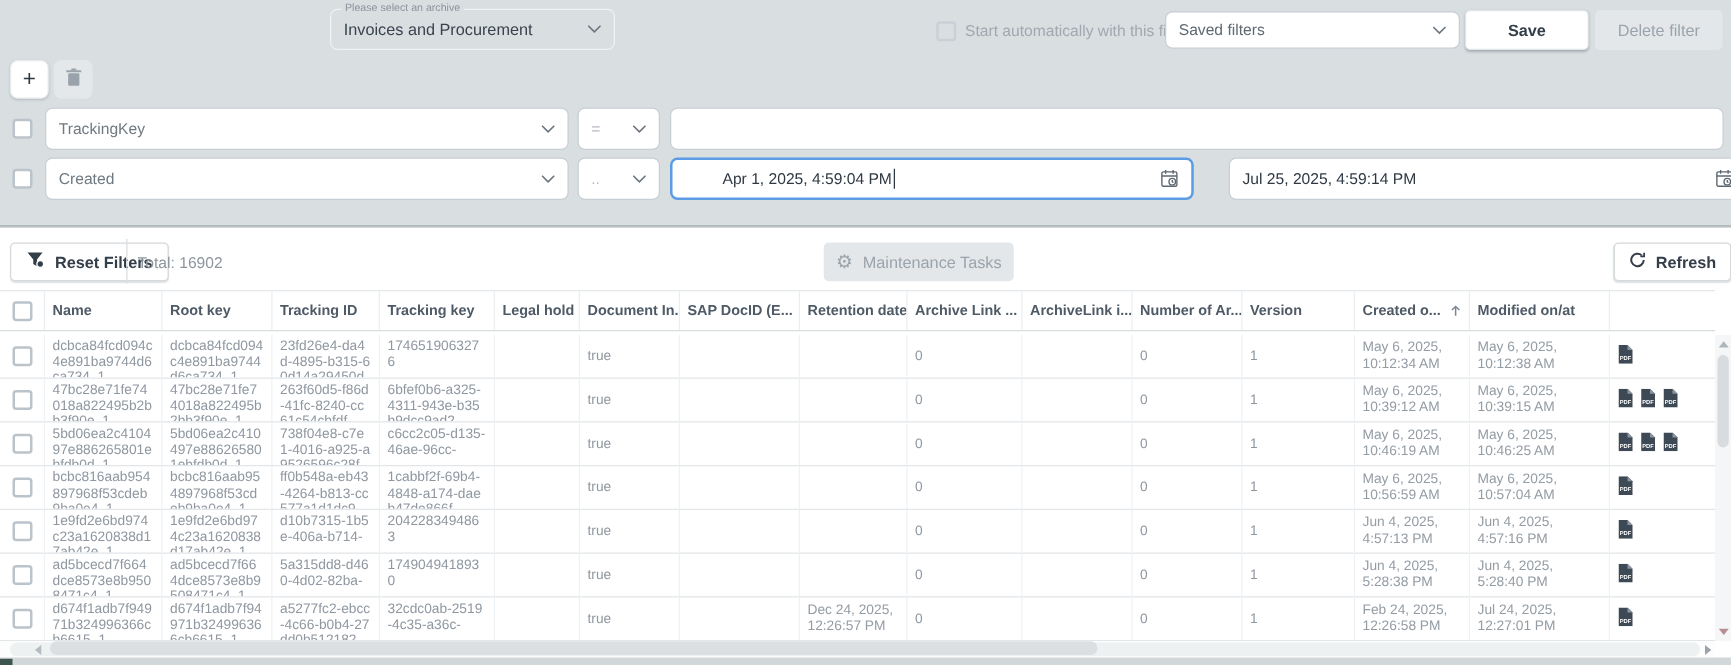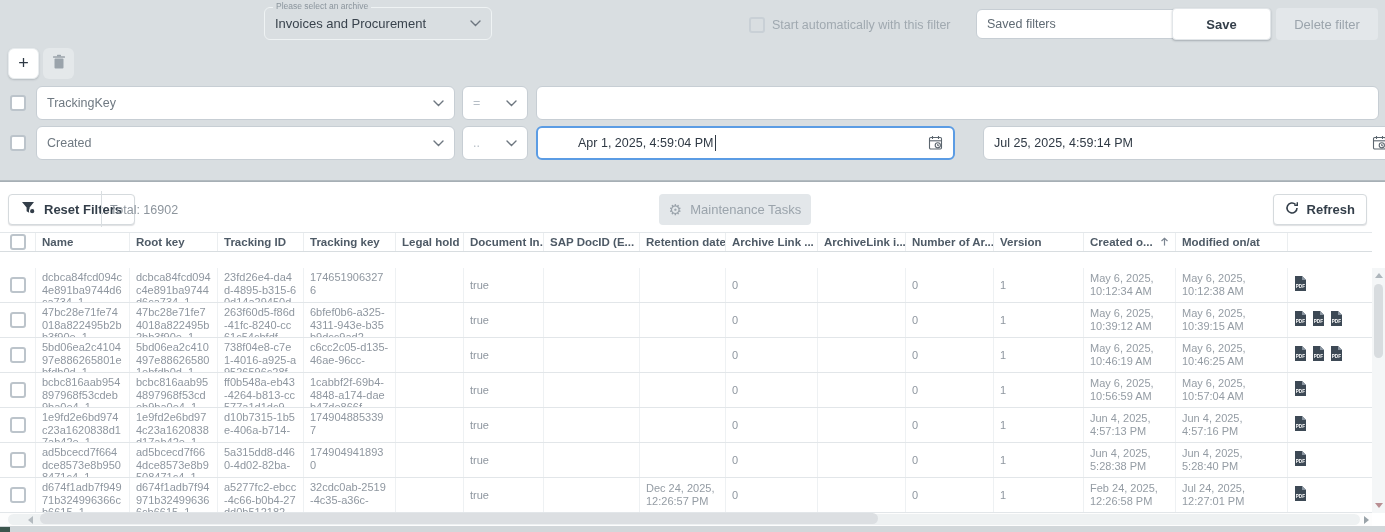--- a/index.html
+++ b/index.html
@@ -19,21 +19,21 @@
   .cb{box-sizing:border-box;width:16px;height:16px;border:2px solid #bcc4cb;border-radius:3px;background:#fff;}
   
   .filterpanel{position:absolute;left:0;top:0;width:1385px;height:181px;background:#d9dee1;
                border-bottom:1px solid #b2babf;box-sizing:border-box;}
   .archive-sel{left:264px;top:7px;width:228px;height:33px;background:transparent;
                border:1.5px solid #eff3f4;color:#39434d;font-size:13px;}
   .float-label{position:absolute;left:8px;top:-7px;font-size:8.5px;color:#8a949c;background:#d9dee1;
                padding:0 3px;white-space:nowrap;}
   .startauto-cb{position:absolute;left:749px;top:17px;border-color:#c9d0d6;background:transparent;}
   .startauto-lbl{position:absolute;left:772px;top:18px;font-size:12.5px;color:#a0a9b0;}
-  .saved-sel{left:932px;top:9px;width:236px;height:30px;color:#5f6a73;margin-left:44px;}
+  .saved-sel{left:932px;top:9px;width:236px;height:30px;color:#5f6a73;}
   .save-btn{left:1172px;top:8px;width:99px;height:32px;}
   .delete-btn{left:1276px;top:8px;width:102px;height:32px;font-size:13px;}
   .plus-btn{left:8px;top:48px;width:31px;height:31px;background:#fff;border-radius:6px;
             border:1px solid #e8ecee;box-shadow:0 1px 2px rgba(40,50,60,.2);font-size:18px;color:#2e3944;}
   .trash-btn{left:43px;top:48px;width:31px;height:31px;background:#e4e8ea;border-radius:6px;border:none;}
   .cond-cb1{position:absolute;left:10px;top:95px;}
   .cond-cb2{position:absolute;left:10px;top:135px;}
   .field-sel1{left:36px;top:86px;width:419px;height:34px;}
   .field-sel2{left:36px;top:126px;width:419px;height:34px;}
   .op-sel1{left:462px;top:86px;width:66px;height:34px;color:#b6bec6;}
@@ -45,24 +45,24 @@
   .caret{display:inline-block;width:1px;height:16px;background:#2f3944;margin-left:1px;}
   
   .results{position:absolute;left:0;top:181px;width:1385px;height:351px;background:#fff;
            border-top:1px solid #a6afb5;box-sizing:border-box;}
   .reset-btn{left:8px;top:12px;height:31px;padding:0 12px;}
   .tb-divider{position:absolute;left:101px;top:9px;width:1px;height:36px;background:#d9dee1;}
   .total-lbl{position:absolute;left:110px;top:12px;height:31px;display:flex;align-items:center;
              font-size:12.5px;color:#8d959d;}
   .maint-btn{left:659px;top:12px;width:152px;height:31px;font-size:13px;}
   .gear{font-size:15px;color:#9aa3ab;line-height:1;}
-  .refresh-btn{right:18px;top:12px;height:31px;padding:0 11px;}
+  .refresh-btn{right:0;top:12px;height:31px;padding:0 11px;}
   
   .grid{display:grid;grid-template-columns:36px 94px 88px 86px 92px 68px 80px 96px 86px 92px 88px 88px 90px 92px 112px 84px;}
-  .thead{position:absolute;left:0;top:50px;width:1372px;height:20px;border-top:1px solid #e3e7ea;
+  .thead{position:absolute;left:0;top:50px;width:1372px;height:33px;border-top:1px solid #e3e7ea;
          border-bottom:1px solid #d8dde0;box-sizing:border-box;}
   .th{display:flex;align-items:center;padding:0 6px;font-size:11.5px;font-weight:bold;color:#4e5a66;
       border-right:1px solid #ebeef0;box-sizing:border-box;white-space:nowrap;overflow:hidden;}
   .th.cbcell,.td.cbcell{display:flex;align-items:center;justify-content:center;padding:0;}
   .tbody{position:absolute;left:0;top:86px;width:1372px;}
   .trow{height:35px;border-bottom:1px solid #e2e6e9;box-sizing:border-box;overflow:hidden;}
   .td{font-size:11px;color:#8f97a0;padding:3px 6px 0;border-right:1px solid #eef1f3;
       box-sizing:border-box;overflow:hidden;line-height:12.5px;}
   .td.wrap{word-break:break-all;}
   .td.mid{display:flex;align-items:center;padding-top:0;}
@@ -412,21 +412,21 @@
               </svg></span>
           </div>
         </div>
         <div class="trow grid">
           <div class="td cbcell">
             <span class="cb"></span>
           </div>
           <div class="td wrap">1e9fd2e6bd974c23a1620838d17ab42e_1</div>
           <div class="td wrap">1e9fd2e6bd974c23a1620838d17ab42e_1</div>
           <div class="td wrap">d10b7315-1b5e-406a-b714-</div>
-          <div class="td wrap">1749048853397</div>
+          <div class="td wrap">2042283494863</div>
           <div class="td mid"></div>
           <div class="td mid">true</div>
           <div class="td mid"></div>
           <div class="td date"></div>
           <div class="td mid">0</div>
           <div class="td mid"></div>
           <div class="td mid">0</div>
           <div class="td mid">1</div>
           <div class="td date">Jun 4, 2025, 4:57:13 PM</div>
           <div class="td date">Jun 4, 2025, 4:57:16 PM</div>

